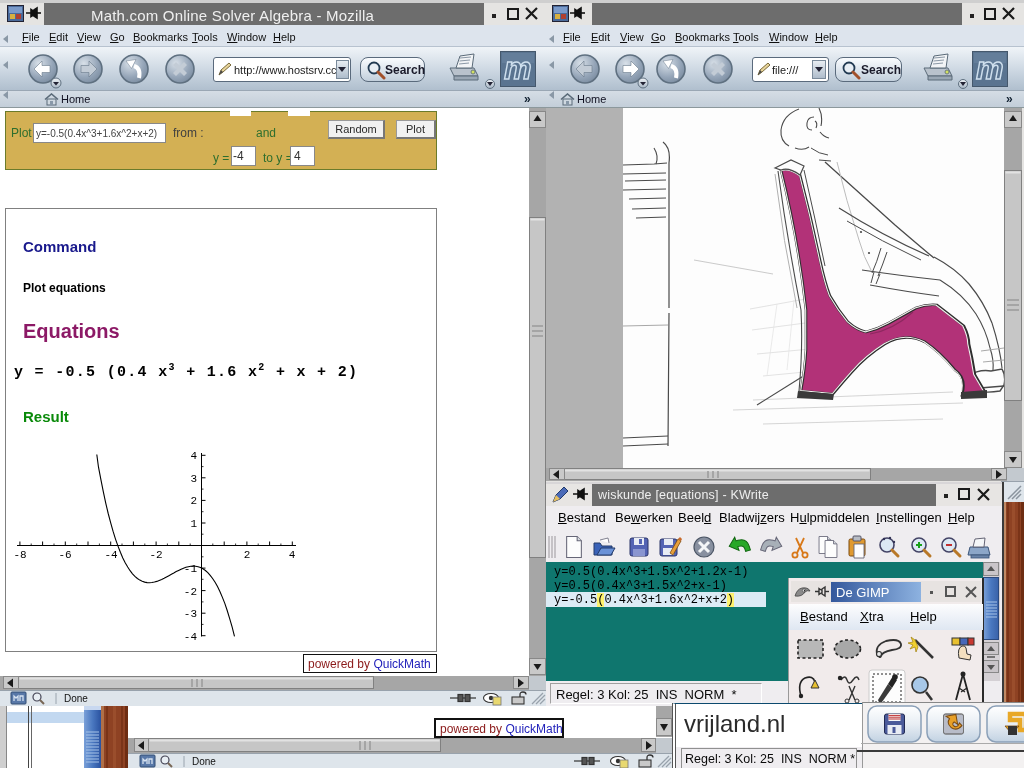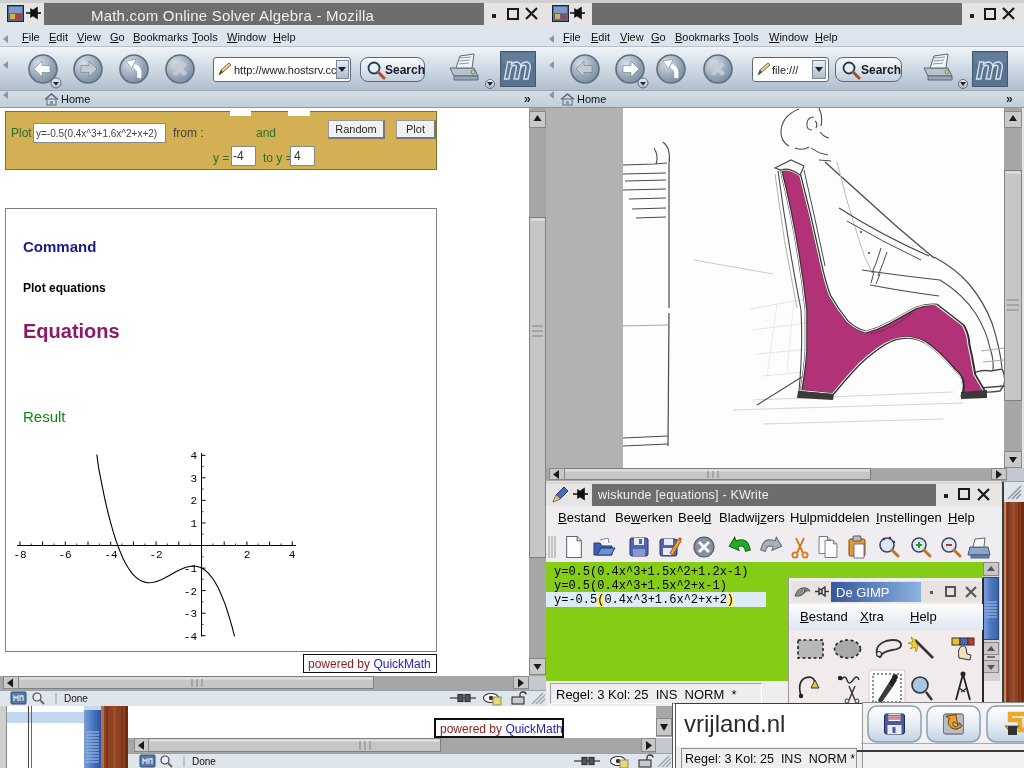--- a/index.html
+++ b/index.html
@@ -156,21 +156,22 @@
   <div class="abs" style="left:396px;top:120px;width:40px;height:19px;background:#f1f1f1;border:1px solid #999;border-bottom:2px solid #777;border-right:2px solid #777;text-align:center;font-size:11px;color:#2a2a2a;padding-top:2px;">Plot</div>
   <div class="abs" style="left:213px;top:151px;font-size:12px;color:#2e6e2e;">y =</div>
   <div class="abs" style="left:231px;top:146px;width:25px;height:20px;background:#fff;border:1px solid #888;font-size:12px;color:#333;padding:2px 0 0 1px;">-4</div>
   <div class="abs" style="left:263px;top:151px;font-size:12px;color:#2e6e2e;">to y =</div>
   <div class="abs" style="left:290px;top:146px;width:25px;height:20px;background:#fff;border:1px solid #888;font-size:12px;color:#333;padding:2px 0 0 3px;">4</div>
 
   <div class="abs" style="left:5px;top:208px;width:432px;height:444px;background:#fff;border:1px solid #808080;"></div>
   <div class="abs" style="left:23px;top:238px;font-size:15px;font-weight:bold;color:#19198c;">Command</div>
   <div class="abs" style="left:23px;top:281px;font-size:12px;font-weight:bold;color:#000;">Plot equations</div>
   <div class="abs" style="left:23px;top:320px;font-size:20px;font-weight:bold;color:#8c1966;">Equations</div>
-  <div class="abs" style="left:23px;top:408px;font-size:15px;font-weight:normal;color:#0a8a0a;">Result</div>
+  <div class="abs" id="formula" style="left:14px;top:362px;font-family:'Liberation Mono',monospace;font-size:15px;font-weight:bold;color:#000;white-space:nowrap;letter-spacing:1.3px;">y = -0.5 (0.4 x<sup style="font-size:10px;">3</sup> + 1.6 x<sup style="font-size:10px;">2</sup> + x + 2)</div>
+  <div class="abs" style="left:23px;top:408px;font-size:15px;font-weight:bold;color:#0a8a0a;">Result</div>
   <div class="abs" id="graph" style="left:0;top:440px;">
         <svg width="310" height="210" viewBox="0 0 310 210">
 <line x1="17" y1="105.5" x2="296" y2="105.5" stroke="#000" stroke-width="1"></line>
 <line x1="201.5" y1="13" x2="201.5" y2="196.5" stroke="#000" stroke-width="1"></line>
 <line x1="19.9" y1="105.5" x2="19.9" y2="101.5" stroke="#000" stroke-width="1"></line>
 <line x1="31.2" y1="105.5" x2="31.2" y2="103.5" stroke="#000" stroke-width="0.8"></line>
 <line x1="42.6" y1="105.5" x2="42.6" y2="101.5" stroke="#000" stroke-width="1"></line>
 <line x1="54.0" y1="105.5" x2="54.0" y2="103.5" stroke="#000" stroke-width="0.8"></line>
 <line x1="65.3" y1="105.5" x2="65.3" y2="101.5" stroke="#000" stroke-width="1"></line>
 <line x1="76.7" y1="105.5" x2="76.7" y2="103.5" stroke="#000" stroke-width="0.8"></line>
@@ -611,21 +612,21 @@
             <line x1="4" y1="3" x2="10" y2="9" stroke="#b87828" stroke-width="3" stroke-linecap="round"></line>
           </g>
           <g transform="translate(433,17)">
             <path d="M-9,0 L9,0 L11,8 L-11,8 Z" fill="#8ca6c8" stroke="#3a5478"></path>
             <path d="M-6,0 L-4,-8 L6,-9 L5,0 Z" fill="#f4f6f8" stroke="#556" stroke-width="0.9"></path>
             <rect x="-8" y="8" width="18" height="3" fill="#6a84a8" stroke="#3a5478" stroke-width="0.8"></rect>
           </g>
         </svg>
       </div>
 
-  <div class="abs" style="left:0;top:80px;width:437px;height:119px;background:#84cc16;font-family:'Liberation Mono',monospace;font-size:12px;color:#000;">
+  <div class="abs" style="left:0;top:80px;width:437px;height:119px;background:#0f766e;font-family:'Liberation Mono',monospace;font-size:12px;color:#000;">
     <div class="abs" style="left:8px;top:3px;white-space:pre;">y=0.5(0.4x^3+1.5x^2+1.2x-1)</div>
     <div class="abs" style="left:8px;top:17px;white-space:pre;text-align:right;">y=0.5(0.4x^3+1.5x^2+x-1)</div>
     <div class="abs" style="left:0px;top:30px;width:220px;height:15px;background:#dcebf5;"></div>
     <div class="abs" style="left:8px;top:31px;white-space:pre;">y=-0.5<span style="background:#fef16e;">(</span>0.4x^3+1.6x^2+x+2<span style="background:#fef16e;">)</span></div>
   </div>
 
   <div class="abs" id="kw-vsb" style="left:437px;top:80px;">
         <svg width="19" height="119" viewBox="0 0 19 119">
           <rect x="0" y="0" width="17" height="119" fill="#d4d0d4"></rect>
           <rect x="0.5" y="0.5" width="15" height="13" fill="#c9c5c9" stroke="#888"></rect>

